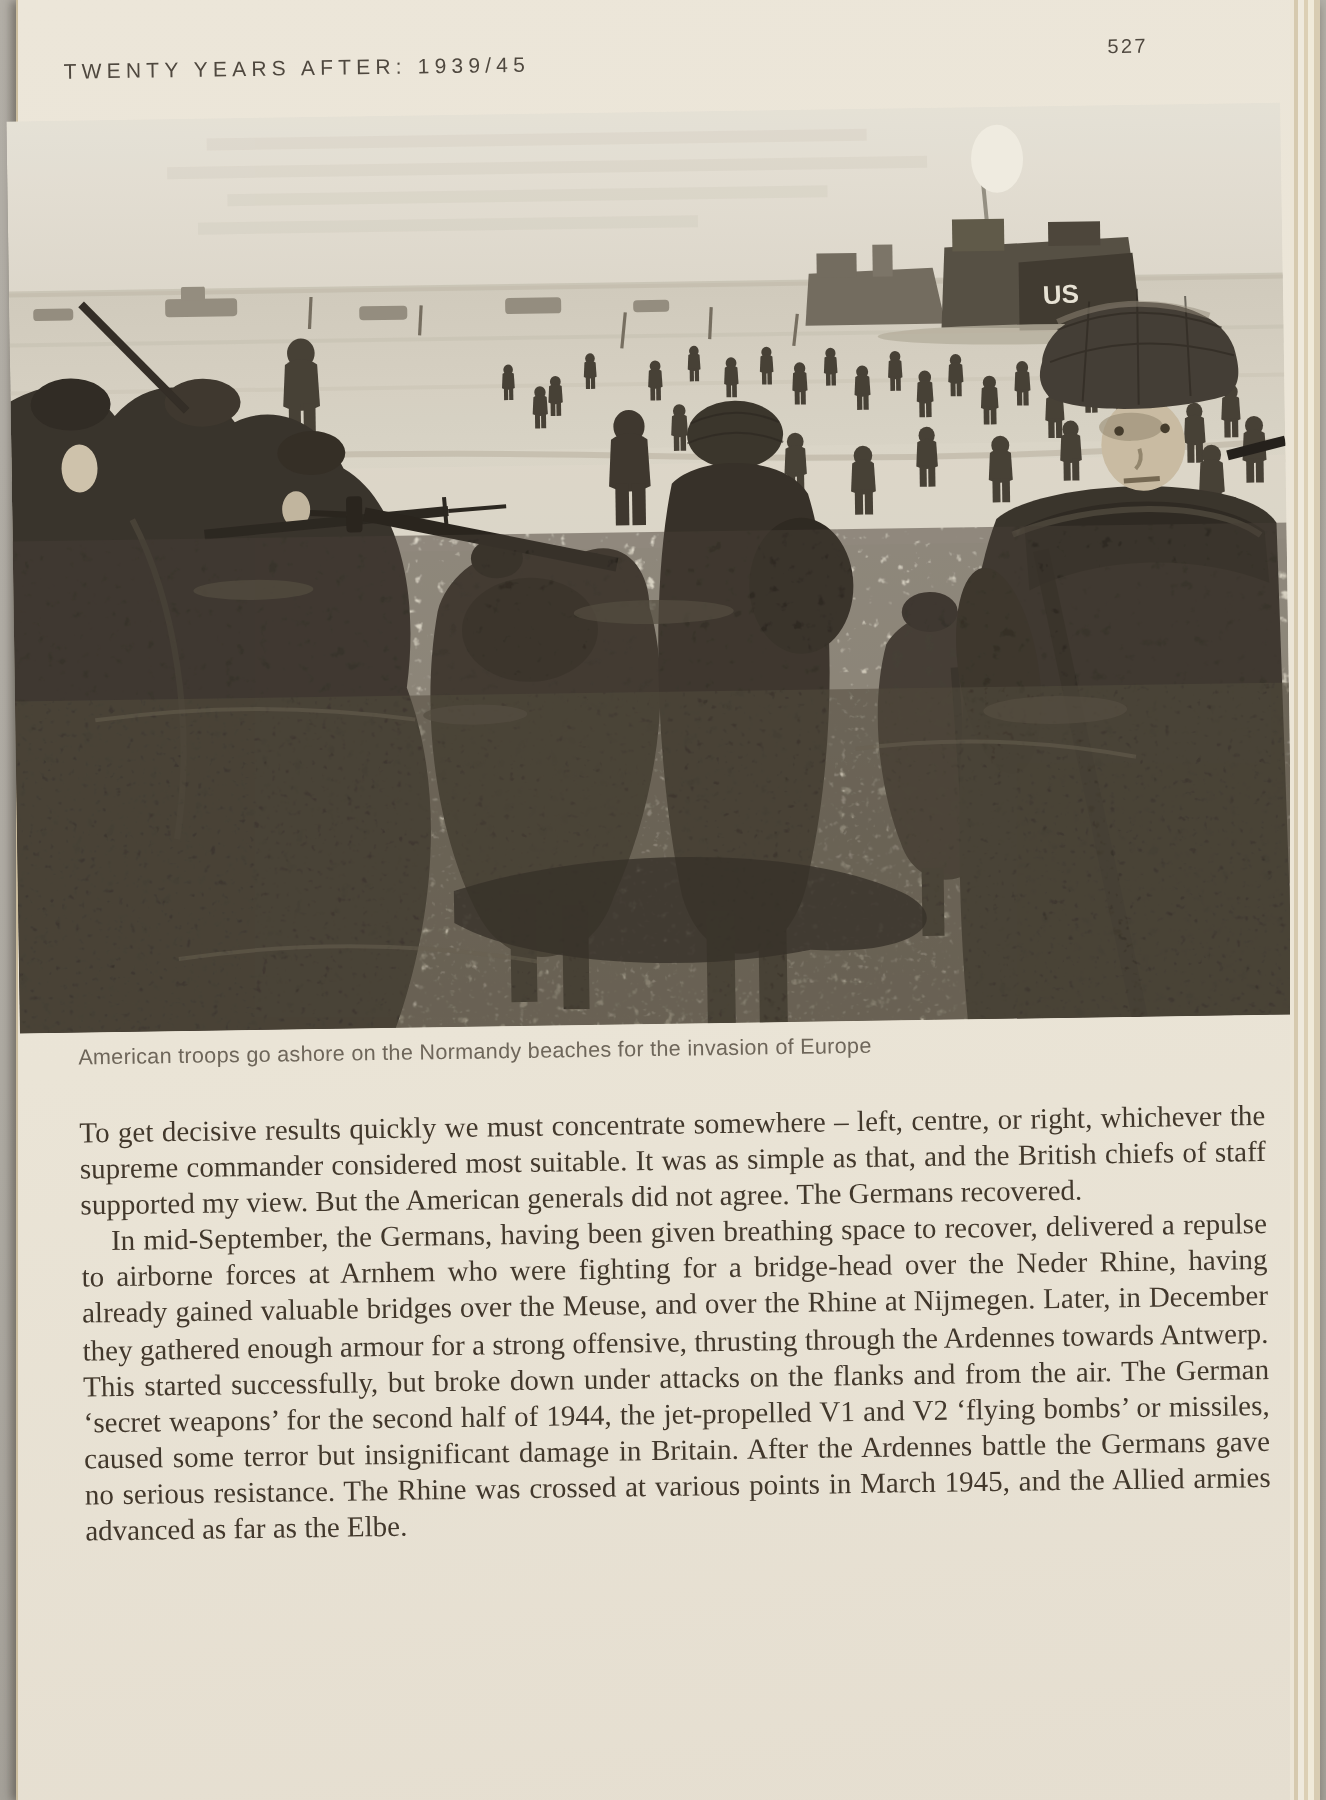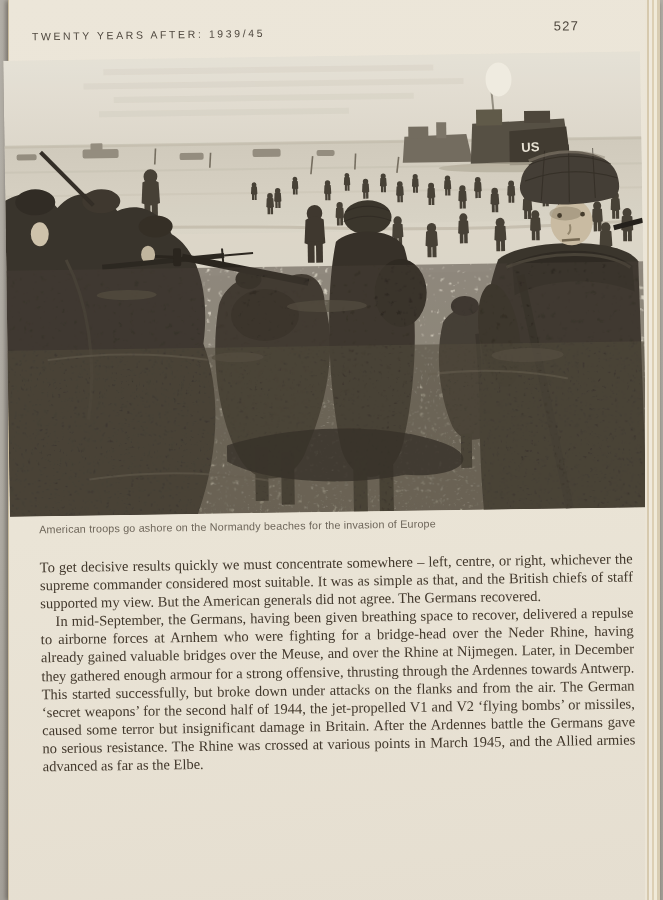--- a/index.html
+++ b/index.html
@@ -22,21 +22,21 @@
       #dccfb4 7px 9px,#f0ead9 9px 12px,#d8ccb2 12px 15px);
   }
   .content{
     position:absolute;top:0;left:0;right:15px;bottom:0;
     transform:rotate(-0.85deg);transform-origin:50% 50%;
   }
   .running-head{
     position:absolute;top:26px;left:29px;right:10px;height:16px;
     color:var(--header-ink,#4f483f);font-size:10.5px;letter-spacing:2.6px;
   }
-  .rh-page{position:absolute;left:522px;top:-4px;font-size:13px;letter-spacing:1.2px;}
+  .rh-page{position:absolute;left:522px;top:-4px;font-size:10px;letter-spacing:1.2px;}
   figure.photo{position:absolute;left:0;top:56px;width:637px;height:456px;margin:0;}
   figure.photo svg{display:block;width:100%;height:100%;}
   .caption{
     position:absolute;left:29px;top:519px;width:600px;
     font-size:10.8px;letter-spacing:.15px;color:var(--caption-ink,#6e665a);
   }
   .bodyblock{
     position:absolute;left:29px;top:554px;width:593px;
     font-family:"Liberation Serif",serif;font-size:14.5px;line-height:18.1px;
     color:var(--ink,#42382c);text-align:justify;

